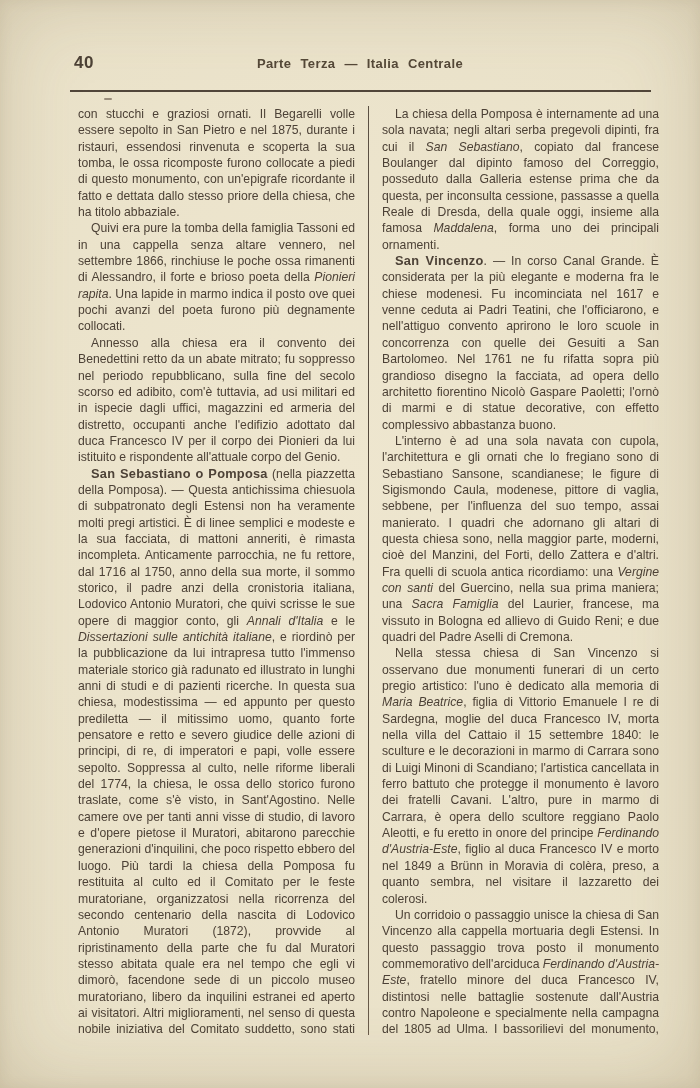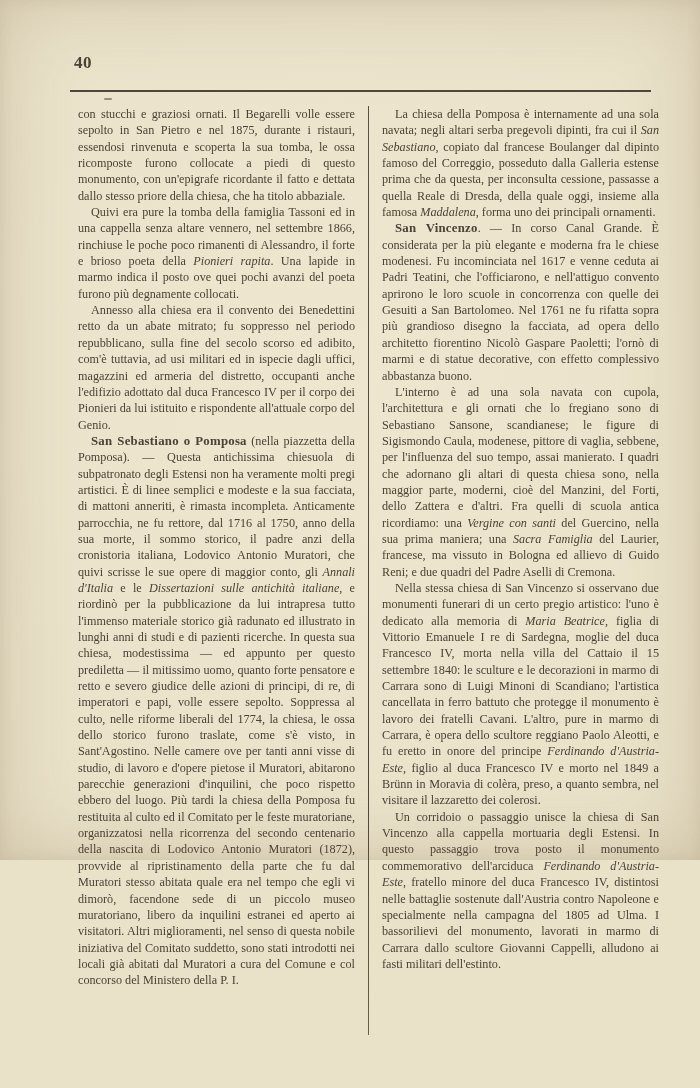--- a/index.html
+++ b/index.html
@@ -8,24 +8,24 @@
     --ink: #4c4136;
     --rule: #51463a;
   }
   * { box-sizing: border-box; }
   html, body { margin: 0; padding: 0; }
   body {
     width: 700px; height: 1088px; overflow: hidden;
     background: var(--paper);
   }
   .page {
-    position: relative; width: 700px; height: 860px;
+    position: relative; width: 700px; height: 1088px;
     background: radial-gradient(ellipse 130% 120% at 48% 42%,
        #eee6cf 0%, var(--paper) 55%, #e2d8bb 82%, var(--paper_edge) 100%);
-    font-family: Liberation Serif, serif;
+    font-family: Liberation Sans, sans-serif;
     color: var(--ink);
   }
   .page::after {
     content: ""; position: absolute; inset: 0; pointer-events: none;
     box-shadow: inset 0 0 80px rgba(112, 92, 56, 0.22),
                 inset 0 0 14px rgba(112, 92, 56, 0.10);
   }
   .page-header {
     position: absolute; top: 53px; left: 70px; right: 50px; height: 22px;
   }
@@ -66,27 +66,28 @@
   .col p.indent { text-indent: 13px; }
   .col b { font-weight: 700; font-size: 1.05em; letter-spacing: 0.25px; margin-top: 40px; }
   .col i { font-style: italic; }
 </style>
 </head>
 <body>
 
 <div class="page">
   <header class="page-header">
     <span class="pagenum">40</span>
+    <span class="running">Parte Terza — Italia Centrale</span>
   </header>
   <div class="rule"></div>
   <div class="speck"></div>
   <main class="columns">
     <section class="col">
         <p><span>con stucchi e graziosi ornati. Il Begarelli volle essere sepolto in San Pietro e nel 1875, durante i ristauri, essendosi rinvenuta e scoperta la sua tomba, le ossa ricomposte furono collocate a piedi di questo monumento, con un'epigrafe ricordante il fatto e dettata dallo stesso priore della chiesa, che ha titolo abbaziale.</span></p>
-        <p class="indent"><span>Quivi era pure la tomba della famiglia Tassoni ed in una cappella senza altare vennero, nel settembre 1866, rinchiuse le poche poco rimanenti di Alessandro, il forte e brioso poeta della </span><i>Pionieri rapita</i><span>. Una lapide in marmo indica il posto ove quei pochi avanzi del poeta furono più degnamente collocati.</span></p>
+        <p class="indent"><span>Quivi era pure la tomba della famiglia Tassoni ed in una cappella senza altare vennero, nel settembre 1866, rinchiuse le poche ossa rimanenti di Alessandro, il forte e brioso poeta della </span><i>Pionieri rapita</i><span>. Una lapide in marmo indica il posto ove quei pochi avanzi del poeta furono più degnamente collocati.</span></p>
         <p class="indent"><span>Annesso alla chiesa era il convento dei Benedettini retto da un abate mitrato; fu soppresso nel periodo repubblicano, sulla fine del secolo scorso ed adibito, com'è tuttavia, ad usi militari ed in ispecie dagli uffici, magazzini ed armeria del distretto, occupanti anche l'edifizio adottato dal duca Francesco IV per il corpo dei Pionieri da lui istituito e rispondente all'attuale corpo del Genio.</span></p>
         <p class="indent"><b>San Sebastiano o Pomposa</b><span> (nella piazzetta della Pomposa). — Questa antichissima chiesuola di subpatronato degli Estensi non ha veramente molti pregi artistici. È di linee semplici e modeste e la sua facciata, di mattoni anneriti, è rimasta incompleta. Anticamente parrocchia, ne fu rettore, dal 1716 al 1750, anno della sua morte, il sommo storico, il padre anzi della cronistoria italiana, Lodovico Antonio Muratori, che quivi scrisse le sue opere di maggior conto, gli </span><i>Annali d'Italia</i><span> e le </span><i>Dissertazioni sulle antichità italiane</i><span>, e riordinò per la pubblicazione da lui intrapresa tutto l'immenso materiale storico già radunato ed illustrato in lunghi anni di studi e di pazienti ricerche. In questa sua chiesa, modestissima — ed appunto per questo prediletta — il mitissimo uomo, quanto forte pensatore e retto e severo giudice delle azioni di principi, di re, di imperatori e papi, volle essere sepolto. Soppressa al culto, nelle riforme liberali del 1774, la chiesa, le ossa dello storico furono traslate, come s'è visto, in Sant'Agostino. Nelle camere ove per tanti anni visse di studio, di lavoro e d'opere pietose il Muratori, abitarono parecchie generazioni d'inquilini, che poco rispetto ebbero del luogo. Più tardi la chiesa della Pomposa fu restituita al culto ed il Comitato per le feste muratoriane, organizzatosi nella ricorrenza del secondo centenario della nascita di Lodovico Antonio Muratori (1872), provvide al ripristinamento della parte che fu dal Muratori stesso abitata quale era nel tempo che egli vi dimorò, facendone sede di un piccolo museo muratoriano, libero da inquilini estranei ed aperto ai visitatori. Altri miglioramenti, nel senso di questa nobile iniziativa del Comitato suddetto, sono stati introdotti nei locali già abitati dal Muratori a cura del Comune e col concorso del Ministero della P. I.</span></p>
       </section>
     <div class="divider"></div>
     <section class="col">
         <p class="indent"><span>La chiesa della Pomposa è internamente ad una sola navata; negli altari serba pregevoli dipinti, fra cui il </span><i>San Sebastiano</i><span>, copiato dal francese Boulanger dal dipinto famoso del Correggio, posseduto dalla Galleria estense prima che da questa, per inconsulta cessione, passasse a quella Reale di Dresda, della quale oggi, insieme alla famosa </span><i>Maddalena</i><span>, forma uno dei principali ornamenti.</span></p>
         <p class="indent"><b>San Vincenzo</b><span>. — In corso Canal Grande. È considerata per la più elegante e moderna fra le chiese modenesi. Fu incominciata nel 1617 e venne ceduta ai Padri Teatini, che l'officiarono, e nell'attiguo convento aprirono le loro scuole in concorrenza con quelle dei Gesuiti a San Bartolomeo. Nel 1761 ne fu rifatta sopra più grandioso disegno la facciata, ad opera dello architetto fiorentino Nicolò Gaspare Paoletti; l'ornò di marmi e di statue decorative, con effetto complessivo abbastanza buono.</span></p>
         <p class="indent"><span>L'interno è ad una sola navata con cupola, l'architettura e gli ornati che lo fregiano sono di Sebastiano Sansone, scandianese; le figure di Sigismondo Caula, modenese, pittore di vaglia, sebbene, per l'influenza del suo tempo, assai manierato. I quadri che adornano gli altari di questa chiesa sono, nella maggior parte, moderni, cioè del Manzini, del Forti, dello Zattera e d'altri. Fra quelli di scuola antica ricordiamo: una </span><i>Vergine con santi</i><span> del Guercino, nella sua prima maniera; una </span><i>Sacra Famiglia</i><span> del Laurier, francese, ma vissuto in Bologna ed allievo di Guido Reni; e due quadri del Padre Aselli di Cremona.</span></p>
         <p class="indent"><span>Nella stessa chiesa di San Vincenzo si osservano due monumenti funerari di un certo pregio artistico: l'uno è dedicato alla memoria di </span><i>Maria Beatrice</i><span>, figlia di Vittorio Emanuele I re di Sardegna, moglie del duca Francesco IV, morta nella villa del Cattaio il 15 settembre 1840: le sculture e le decorazioni in marmo di Carrara sono di Luigi Minoni di Scandiano; l'artistica cancellata in ferro battuto che protegge il monumento è lavoro dei fratelli Cavani. L'altro, pure in marmo di Carrara, è opera dello scultore reggiano Paolo Aleotti, e fu eretto in onore del principe </span><i>Ferdinando d'Austria-Este</i><span>, figlio al duca Francesco IV e morto nel 1849 a Brünn in Moravia di colèra, preso, a quanto sembra, nel visitare il lazzaretto dei colerosi.</span></p>
         <p class="indent"><span>Un corridoio o passaggio unisce la chiesa di San Vincenzo alla cappella mortuaria degli Estensi. In questo passaggio trova posto il monumento commemorativo dell'arciduca </span><i>Ferdinando d'Austria-Este</i><span>, fratello minore del duca Francesco IV, distintosi nelle battaglie sostenute dall'Austria contro Napoleone e specialmente nella campagna del 1805 ad Ulma. I bassorilievi del monumento, lavorati in marmo di Carrara dallo scultore Giovanni Cappelli, alludono ai fasti militari dell'estinto.</span></p>

